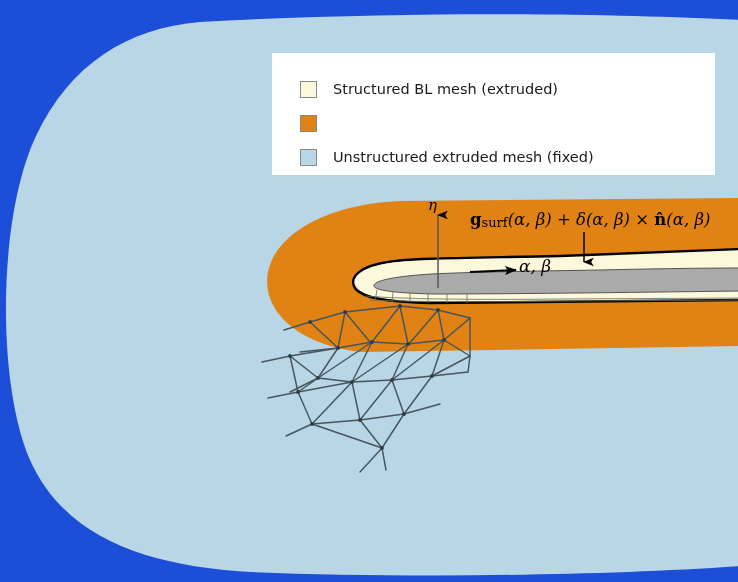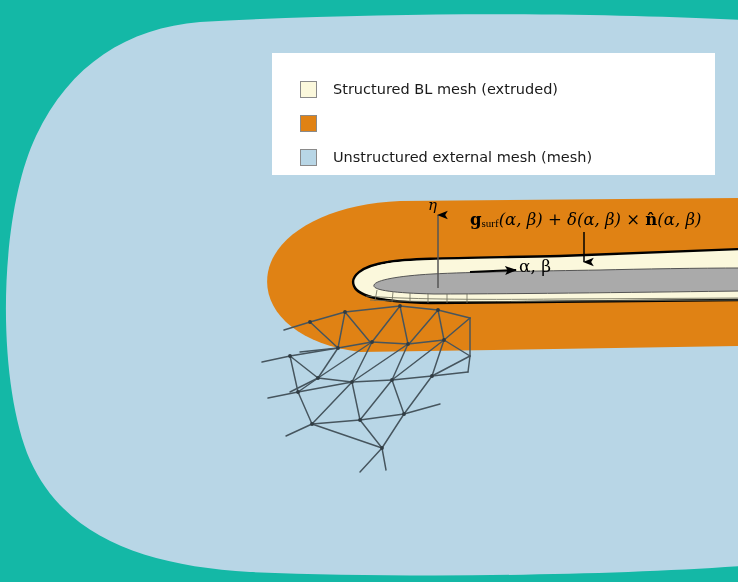--- a/index.html
+++ b/index.html
@@ -1,39 +1,39 @@
 <!DOCTYPE html>
 <html><head>
 <meta charset="utf-8">
 <style>
   html,body{margin:0;padding:0;background:#ffffff;}
   body{width:738px;height:582px;overflow:hidden;
        font-family:"DejaVu Sans","Liberation Sans",sans-serif;}
-  #stage{position:relative;width:738px;height:582px;background:#14b8a6;}
+  #stage{position:relative;width:738px;height:582px;background:#1d4ed8;}
   #scene{position:absolute;left:0;top:0;width:738px;height:582px;}
 
   
   #legend{position:absolute;left:272px;top:53px;width:443px;height:122px;
           background:#ffffff;box-sizing:border-box;
           padding:19px 0 0 28px;}
   .leg-row{display:flex;align-items:center;height:34px;}
   .leg-sw{width:17px;height:17px;box-sizing:border-box;
           border:1px solid #8a8a8a;margin-right:16px;flex:0 0 auto;}
   .leg-tx{font-size:14.5px;color:#1a1a1a;white-space:nowrap;
           font-family:"DejaVu Sans","Liberation Sans",sans-serif;}
 
   
   .math{position:absolute;color:#000;white-space:nowrap;
         font-family:"DejaVu Serif","Liberation Serif",serif;}
   #eta-label{left:428px;top:196px;font-size:15px;font-style:italic;}
   #formula{left:470px;top:210px;font-size:16.5px;}
   #formula .bf{font-weight:bold;font-style:normal;}
-  #formula .sub{font-size:11px;vertical-align:-0.18em;font-style:normal;font-family:Liberation Serif, serif;}
+  #formula .sub{font-size:13px;vertical-align:-0.18em;font-style:normal;}
   #formula .it{font-style:italic;text-align:center;}
-  #ab-label{left:519px;top:256px;font-size:17px;}
+  #ab-label{left:519px;top:256px;font-size:17px;font-style:italic;}
 </style>
 </head>
 <body>
 
 <div id="stage">
 
   <svg id="scene" viewBox="0 0 738 582">
     <defs>
       <clipPath id="clipAll">
           <rect x="0" y="0" width="738" height="582"></rect>
@@ -195,21 +195,21 @@
   <div id="legend">
     <div class="leg-row">
       <span class="leg-sw" style="background:#FBF8DC;"></span>
       <span class="leg-tx">Structured BL mesh (extruded)</span>
     </div>
     <div class="leg-row">
       <span class="leg-sw" style="background:#E08214;"></span>
     </div>
     <div class="leg-row">
       <span class="leg-sw" style="background:#B8D6E6;"></span>
-      <span class="leg-tx">Unstructured external mesh (mesh)</span>
+      <span class="leg-tx">Unstructured extruded mesh (fixed)</span>
     </div>
   </div>
 
   <div class="math" id="eta-label">η</div>
 
   <div class="math" id="formula">
     <span class="bf">g</span><span class="sub">surf</span><span class="it">(α, β)</span>
     <span>+</span>
     <span class="it">δ</span><span class="it">(α, β)</span>
     <span>×</span>

